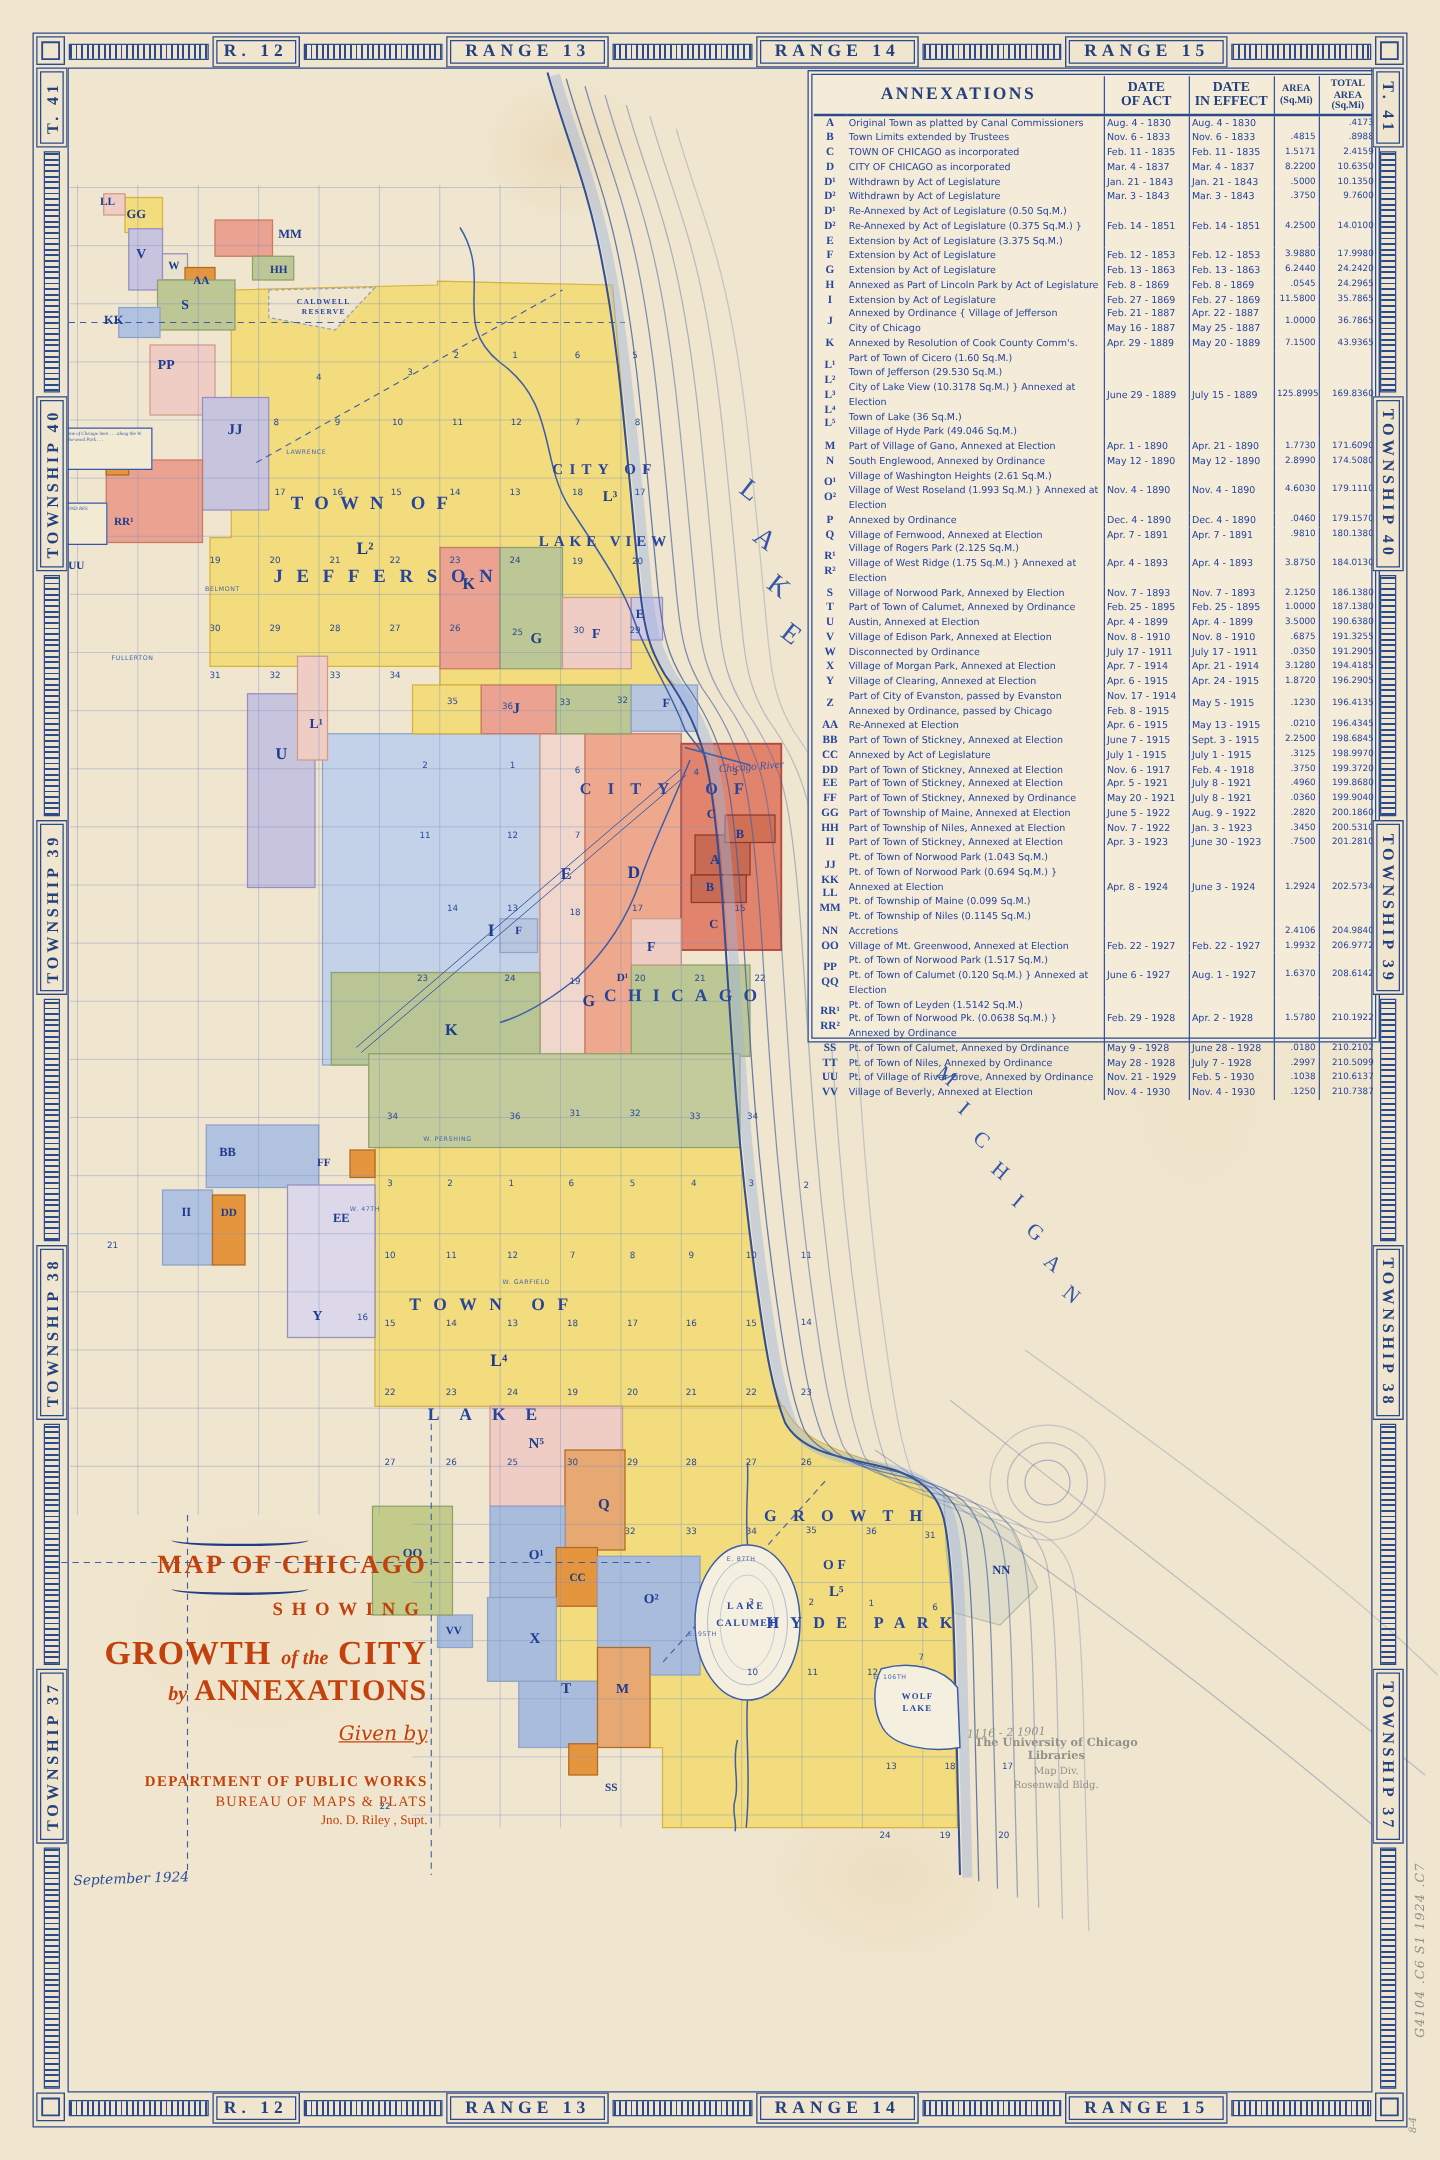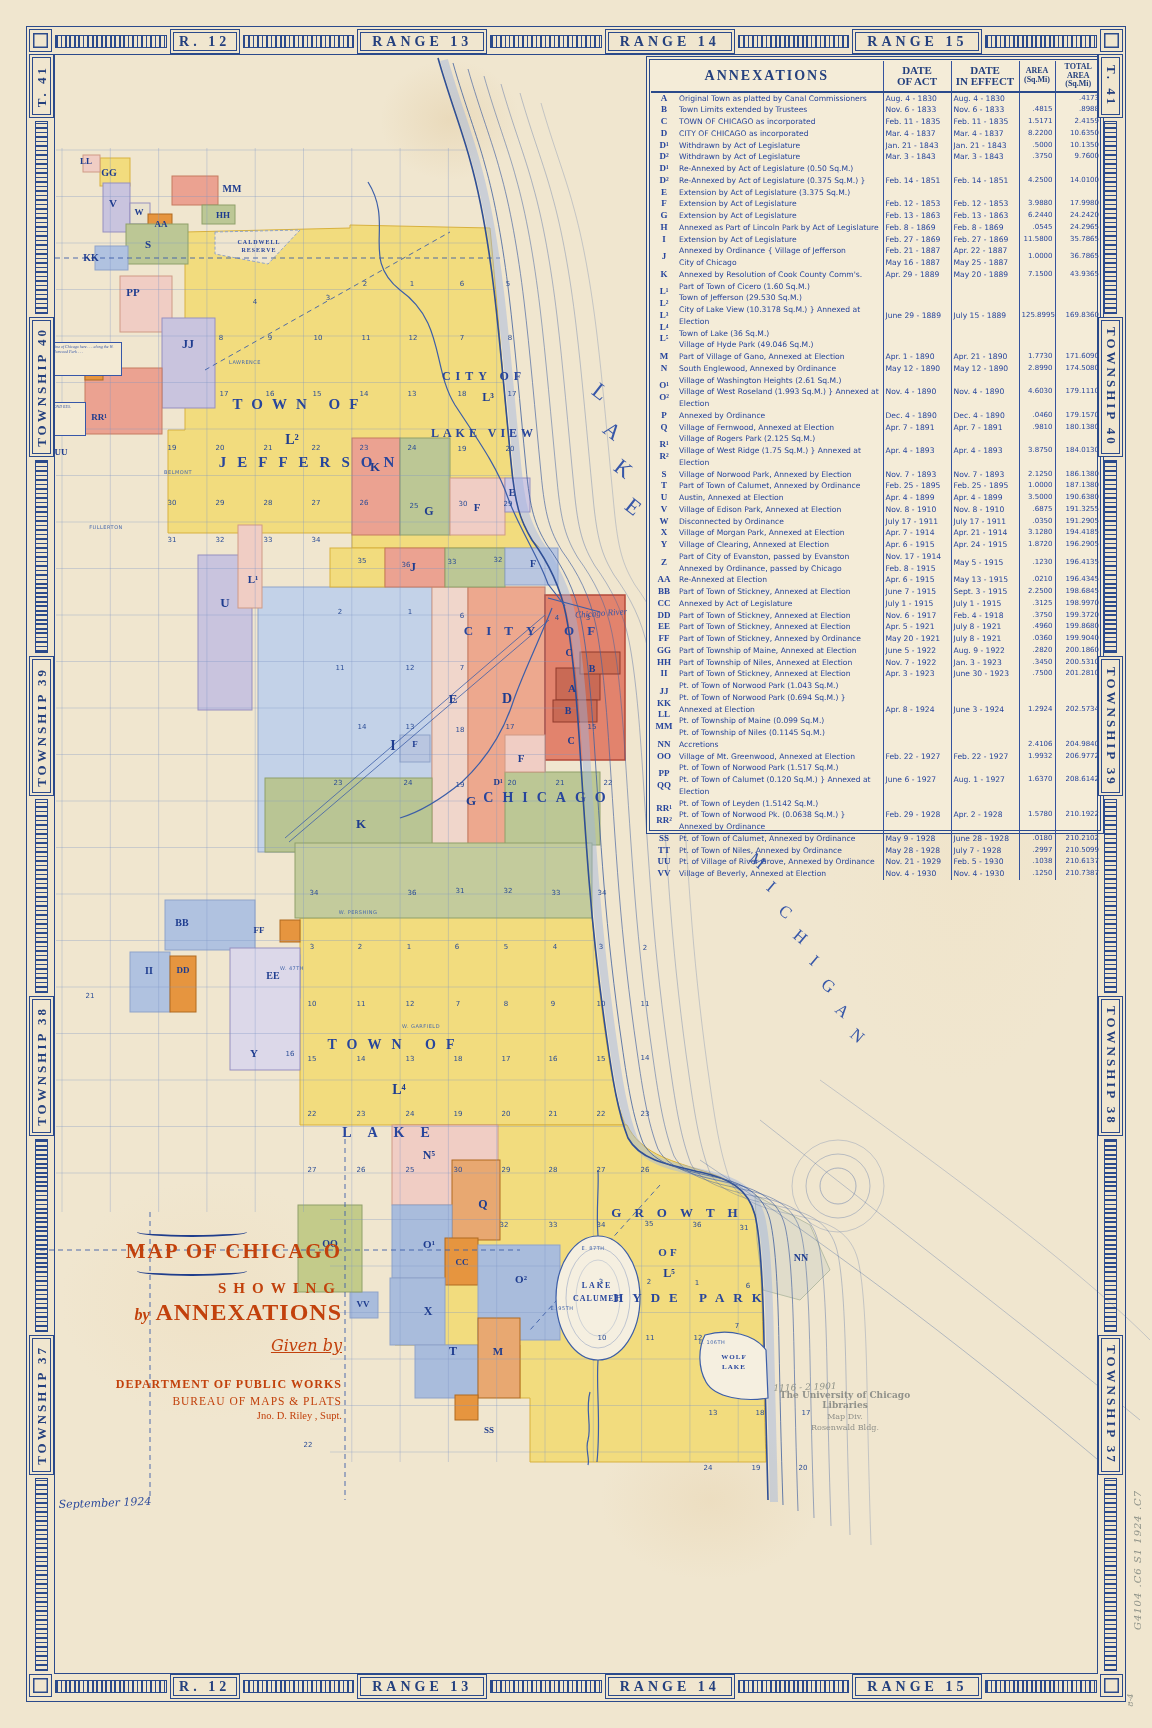--- a/index.html
+++ b/index.html
@@ -879,20 +879,25 @@
           </tr>
         </tbody>
     </table>
   </div>
 
   <div class="titleblock">
     <div class="flo"></div>
     <div class="t1">MAP OF CHICAGO</div>
     <div class="flo"></div>
     <div class="t2">SHOWING</div>
+    <div class="t3">
+      <span>GROWTH</span>
+      <i>of the</i>
+      <span>CITY</span>
+    </div>
     <div class="t4">
       <i>by</i>
       <span>ANNEXATIONS</span>
     </div>
     <div class="sig">Given by</div>
     <div class="dept">DEPARTMENT OF PUBLIC WORKS</div>
     <div class="bure">BUREAU OF MAPS &amp; PLATS</div>
     <div class="supt">Jno. D. Riley , Supt.</div>
   </div>
   <div class="lbl script" style="left:105px;top:1503px;font-size:11px;transform:translate(-50%,-50%) rotate(-2deg)">September 1924</div>

